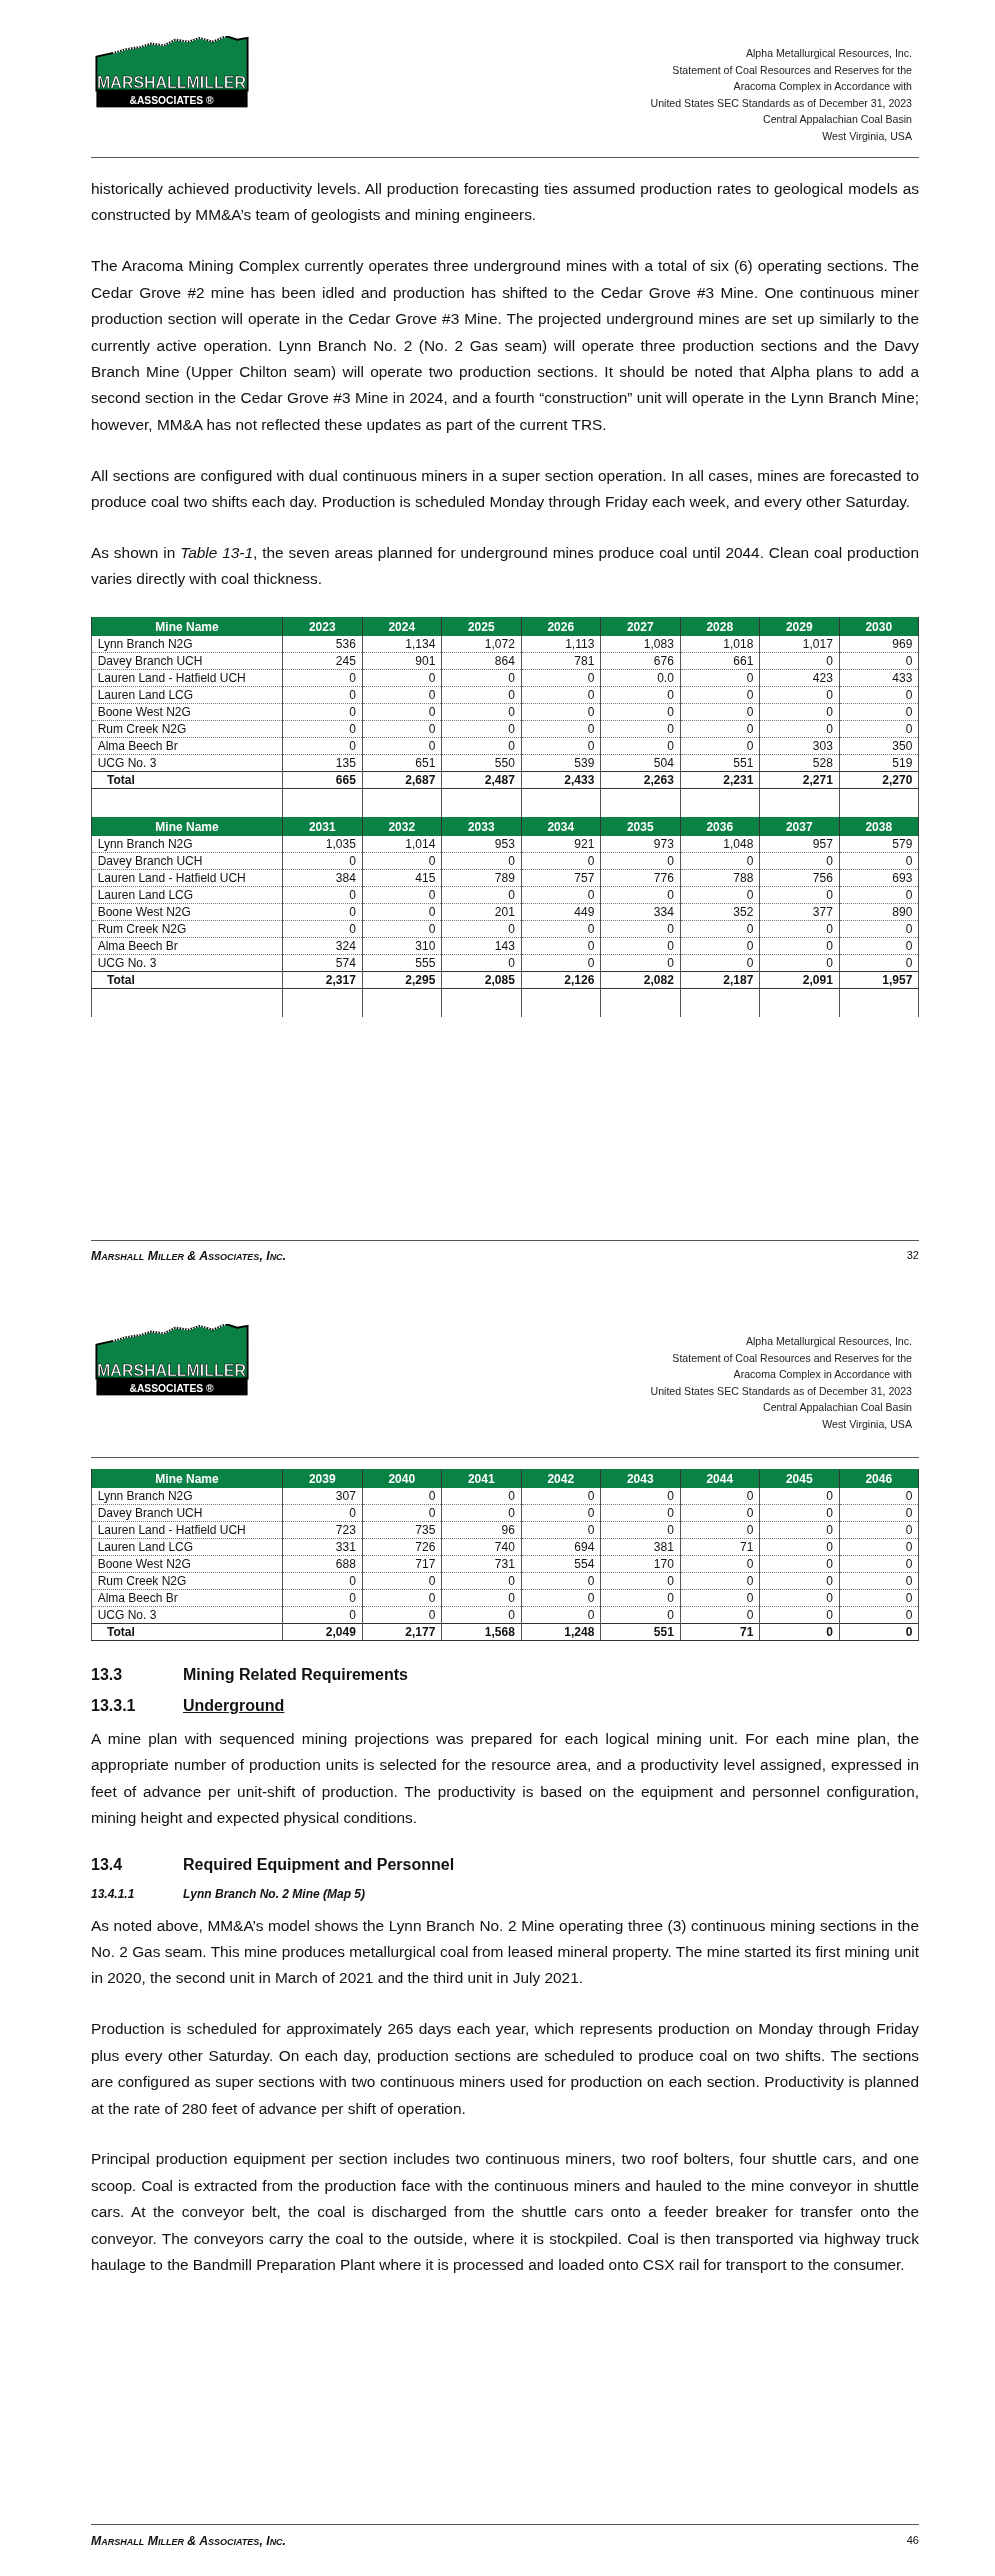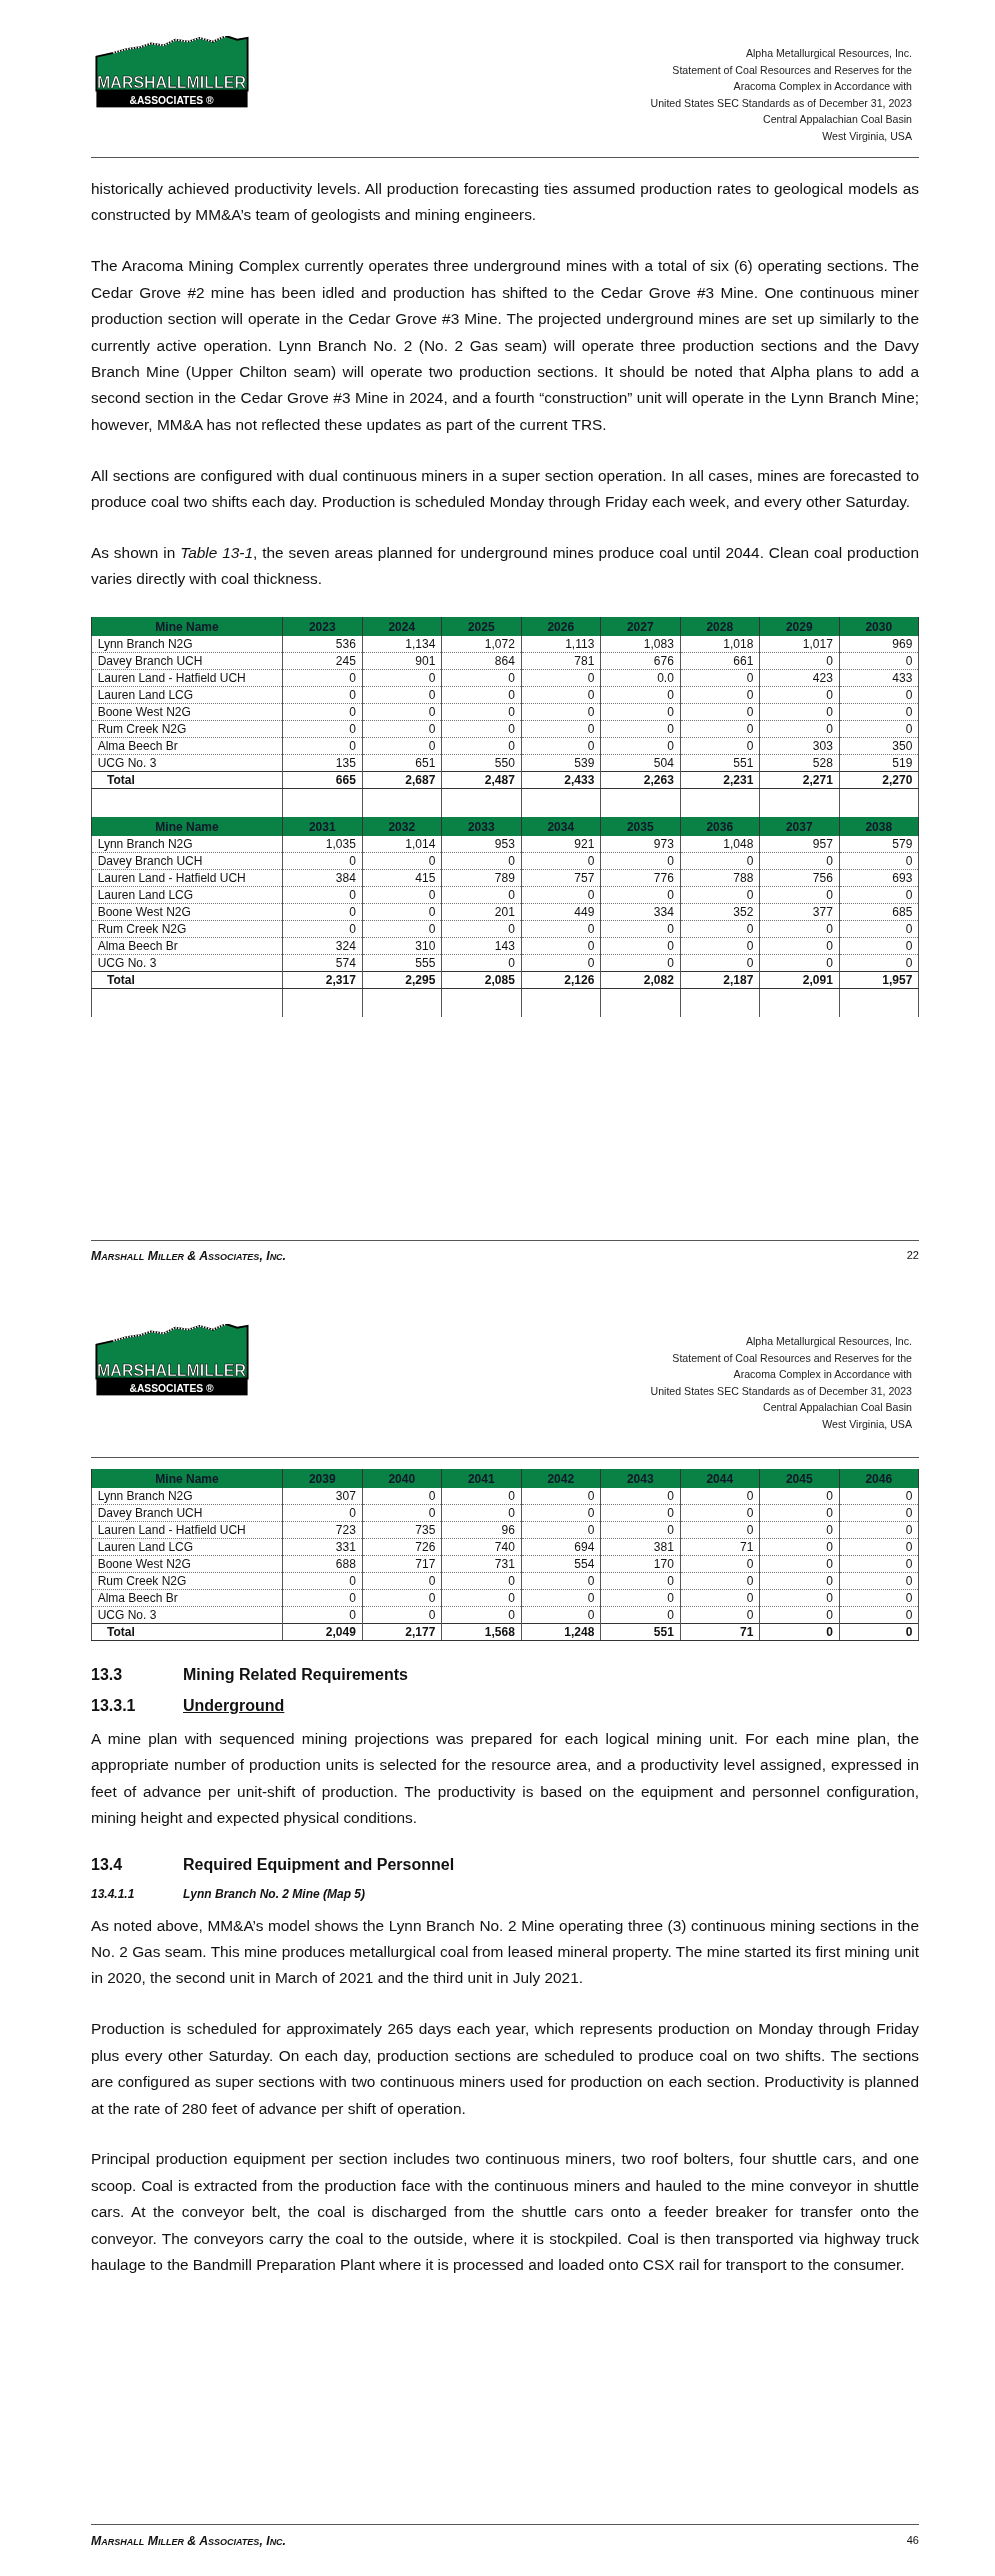--- a/index.html
+++ b/index.html
@@ -8,21 +8,21 @@
   #page1 { top:0; height:1288px; }
   #page2 { top:1288px; height:1288px; }
   .logo { position:absolute; left:94px; top:36px; width:156px; height:77px; }
   .hdr { position:absolute; right:83px; top:45px; text-align:right; font-size:10.6px; line-height:16.6px; color:#222; font-family:"Liberation Sans", sans-serif; }
   .hdr div { white-space:nowrap; }
   .hline { position:absolute; left:91px; width:828px; border-top:1.4px solid #555; }
   .body { position:absolute; left:91px; width:828px; }
   p.para { margin:0 0 24.5px 0; font-size:15.4px; line-height:26.4px; text-align:justify; }
   .tcap { text-align:center; font-weight:bold; font-size:13.7px; margin:0 0 7.5px 0; }
   table.sched { border-collapse:collapse; width:828px; font-size:12px; table-layout:fixed; }
-  table.sched th { background:#0a8145; color:#0f172a; font-weight:bold; height:19px; border-left:0.9px solid #333; border-right:0.9px solid #333; padding:0 3.8px; text-align:center; }
+  table.sched th { background:#0a8145; color:#ffffff; font-weight:bold; height:19px; border-left:0.9px solid #333; border-right:0.9px solid #333; padding:0 3.8px; text-align:center; }
   table.sched td { height:16px; padding:0 5.7px; border-left:0.9px solid #555; border-right:0.9px solid #555; border-bottom:0.9px dotted #777; text-align:right; white-space:nowrap; }
   table.sched td.name { text-align:left; }
   table.sched tr.total td { font-weight:bold; border-top:1.4px solid #333; border-bottom:1.9px solid #333; }
   table.sched tr.total td.name { padding-left:15px; }
   table.sched tr.blank td { border-bottom:none; height:28px; }
   table.sched col.c0 { width:191px; }
   h2.sec { font-size:16px; font-weight:bold; margin:0 0 13.2px 0; font-family:"Liberation Sans", sans-serif; }
   h3.sub { font-size:16px; font-weight:bold; margin:0 0 11.3px 0; }
   h4.subsub { font-size:12px; font-weight:bold; font-style:italic; margin:0 0 11.3px 0; }
   .num { display:inline-block; width:92px; }
@@ -258,21 +258,21 @@
           </tr>
           <tr>
             <td class="name">Boone West N2G</td>
             <td>0</td>
             <td>0</td>
             <td>201</td>
             <td>449</td>
             <td>334</td>
             <td>352</td>
             <td>377</td>
-            <td>685</td>
+            <td>890</td>
           </tr>
           <tr>
             <td class="name">Rum Creek N2G</td>
             <td>0</td>
             <td>0</td>
             <td>0</td>
             <td>0</td>
             <td>0</td>
             <td>0</td>
             <td>0</td>
@@ -324,21 +324,21 @@
             <td></td>
             <td></td>
           </tr>
       </tbody>
     </table>
   </div>
 
   <div class="hline" style="top:1240px;"></div>
   <div class="foot" style="top:1249px;">
     <span class="co">Marshall Miller &amp; Associates, Inc.</span>
-    <span class="pg">22</span>
+    <span class="pg">32</span>
   </div>
 </div>
 
 <div class="page" id="page2">
   <svg class="logo" viewBox="0 0 165 82" style="top:36px;">
     <path d="M2,22 L20,18 L34,14 L48,12 L60,8 L74,10 L86,4 L100,6 L112,2 L126,6 L140,0 L152,4 L163,2 L163,58 L2,58 Z" fill="#0a8145" stroke="#000" stroke-width="2"></path>
     <path d="M20,18 L34,14 L48,12 L60,8 L74,10 L86,4 L100,6 L112,2 L126,6 L140,0" fill="none" stroke="#fff" stroke-width="2" stroke-dasharray="1.5 1.5"></path>
     <text x="82" y="55" font-family="Liberation Sans, sans-serif" font-weight="bold" font-size="17" fill="#fff" stroke="#000" stroke-width="0.6" text-anchor="middle">MARSHALLMILLER</text>
     <rect x="2" y="58" width="161" height="18" fill="#000"></rect>
     <text x="82" y="72" font-family="Liberation Sans, sans-serif" font-weight="bold" font-size="11" fill="#fff" text-anchor="middle">&amp;ASSOCIATES ®</text>

